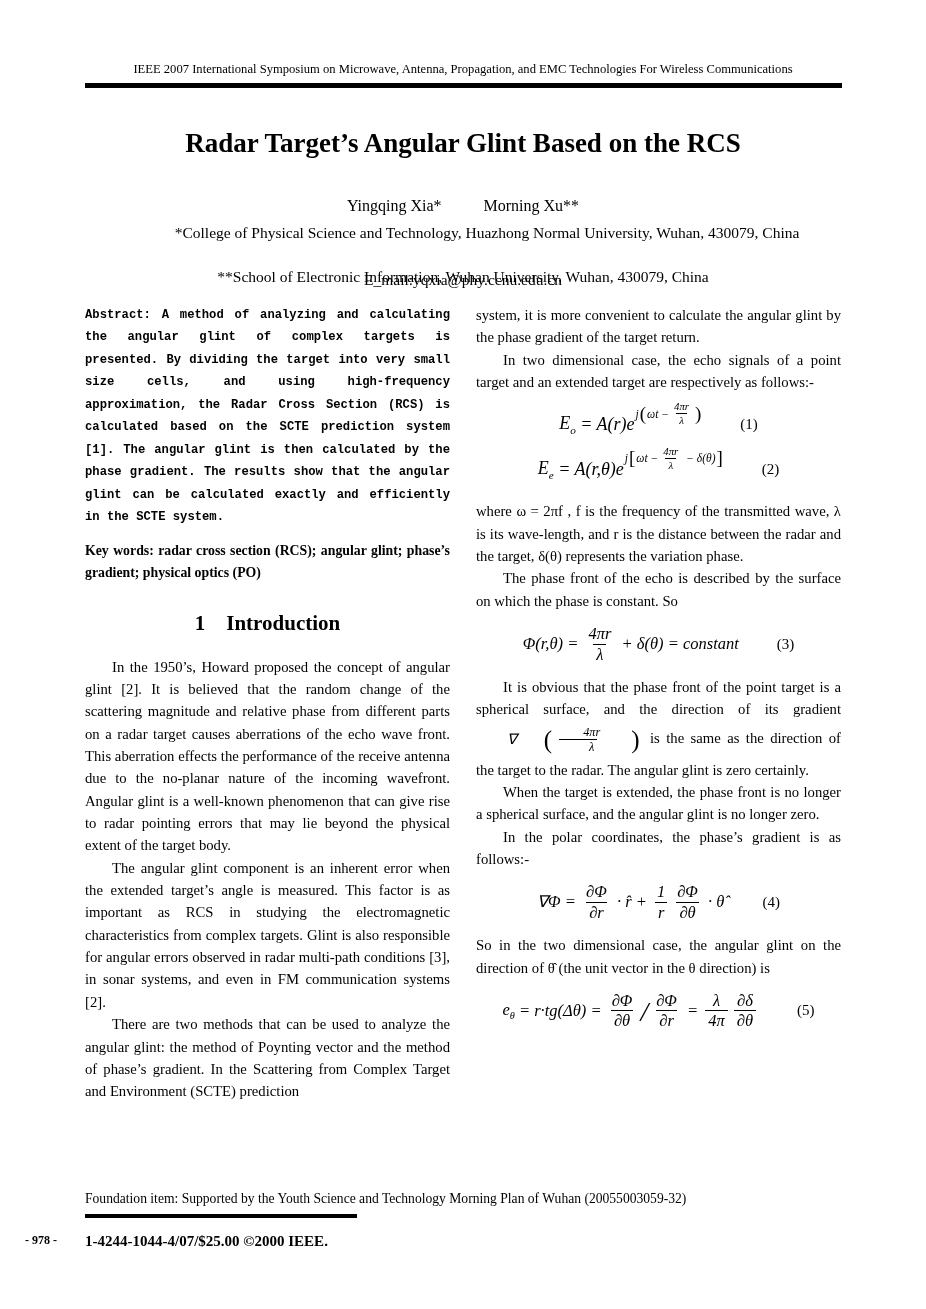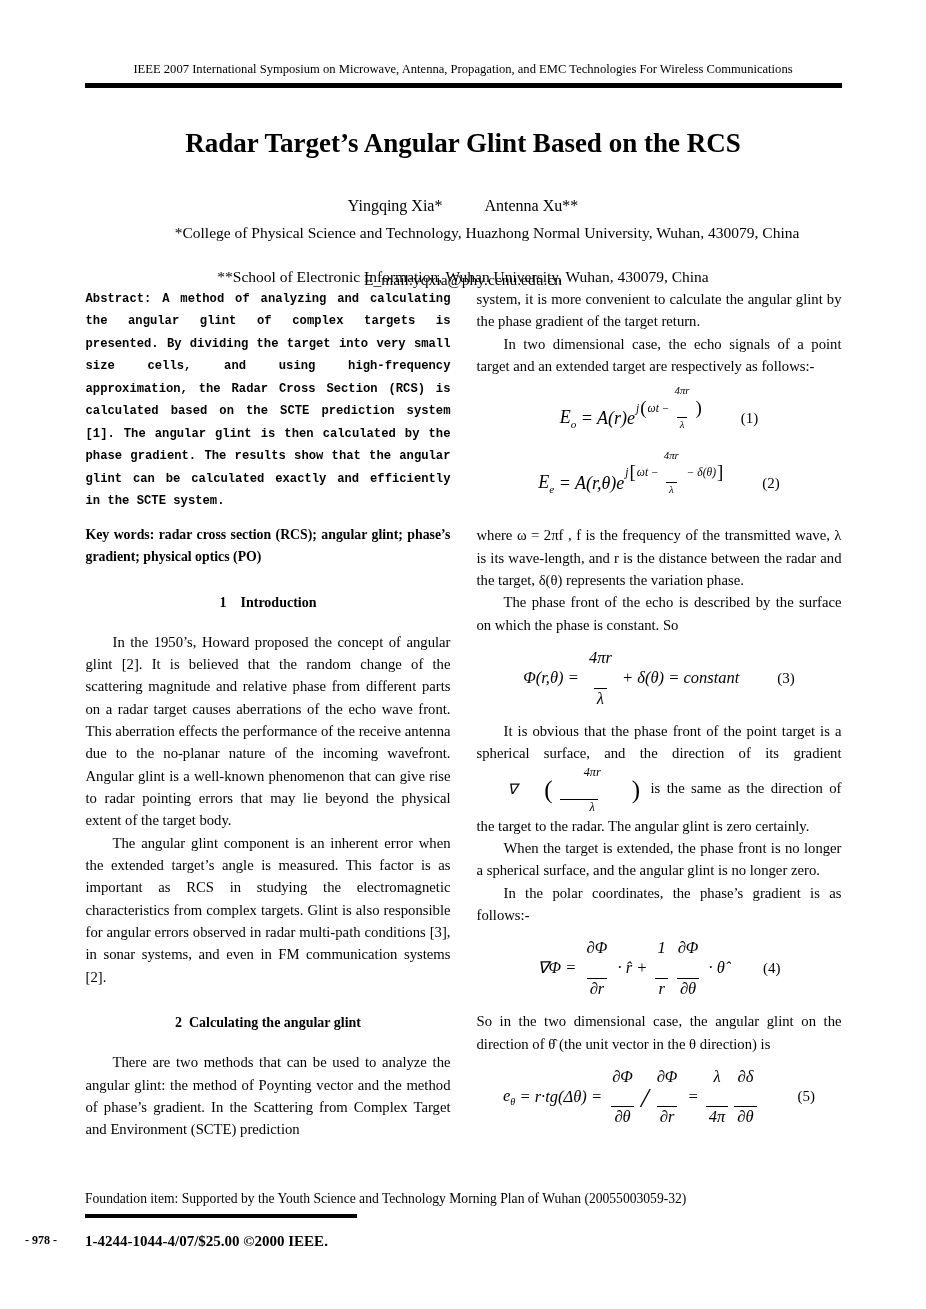--- a/index.html
+++ b/index.html
@@ -35,36 +35,36 @@
     text-align: center; font-size: 16px;
   }
   .author-gap { display: inline-block; width: 42px; }
   .affil { position: absolute; left: 0; width: 100%; text-align: center; font-size: 15.5px; }
   .affil-1 { top: 224px; padding-left: 48px; }
   .affil-2 { top: 248px; margin-top: 20px; }
   .email-line { top: 271px; }
 
   
   .columns {
-    position: absolute; top: 288px; left: 85px; width: 757px;
-    display: flex; gap: 26px; justify-content: center;
+    position: absolute; top: 304px; left: 85px; width: 757px;
+    display: flex; gap: 26px;
   }
   .col { width: 365px; }
 
   .abstract {
     font-family: "Liberation Mono", monospace;
     font-weight: bold; font-size: 12.2px; line-height: 1.84;
     text-align: justify;
   }
   .keywords {
     font-weight: bold; font-size: 13.8px; line-height: 1.6;
     text-align: justify; margin-top: 11px;
   }
   .section-heading {
-    text-align: center; font-size: 14px; font-weight: bold;
+    text-align: center; font-size: 21px; font-weight: bold;
     margin: 27px 0 20px 0;
   }
   .body-para {
     font-size: 14.7px; line-height: 1.52; text-align: justify;
   }
   .indent { text-indent: 27px; }
 
   
   .equation {
     display: flex; align-items: center; justify-content: center;
@@ -72,21 +72,21 @@
   }
   .eq-large { font-size: 18px; margin: 18px 0; }
   .eq-body { display: inline-flex; align-items: center; }
   .eq-body > span { white-space: pre; }
   .eq-lhs { display: inline-block; white-space: pre; }
   .eq-lhs sub { font-size: 0.62em; }
   .eq-num { font-style: normal; font-size: 15px; margin-left: 38px; }
 
   .frac {
     display: inline-flex; flex-direction: column; align-items: center;
-    line-height: 1.18; margin: 0 3px; text-align: center; gap: 20px;
+    line-height: 1.18; margin: 0 3px; text-align: center;
   }
   .frac .fnum { padding: 0 3px; }
   .frac .fden { padding: 0 3px; border-top: 1.2px solid #000; }
 
   .eq-exp {
     display: inline-flex; align-items: center;
     font-size: 11.5px; transform: translateY(-11px); margin-left: 1px;
   }
   .eq-exp > span { white-space: pre; }
   .eq-exp .bigp { font-size: 19px; font-style: normal; margin: 0 1px; }
@@ -117,37 +117,36 @@
 <body>
 
 <div class="page">
 
   <div class="conf-header">IEEE 2007 International Symposium on Microwave, Antenna, Propagation, and EMC Technologies For Wireless Communications</div>
   <div class="header-rule"></div>
 
   <h1 class="title">Radar Target’s Angular Glint Based on the RCS</h1>
 
   <div class="authors">
-    <span>Yingqing Xia*</span><span class="author-gap"></span><span>Antenna Xu**</span>
+    <span>Yingqing Xia*</span><span class="author-gap"></span><span>Morning Xu**</span>
   </div>
   <div class="affil affil-1">*College of Physical Science and Technology, Huazhong Normal University, Wuhan, 430079, China</div>
   <div class="affil affil-2">**School of Electronic Information, Wuhan University, Wuhan, 430079, China</div>
   <div class="affil email-line">E_mail:yqxia@phy.ccnu.edu.cn</div>
 
   <div class="columns">
 
     <div class="col">
       <p class="abstract">Abstract: A method of analyzing and calculating the angular glint of complex targets is presented. By dividing the target into very small size cells, and using high-frequency approximation, the Radar Cross Section (RCS) is calculated based on the SCTE prediction system [1]. The angular glint is then calculated by the phase gradient. The results show that the angular glint can be calculated exactly and efficiently in the SCTE system.</p>
       <p class="keywords">Key words: radar cross section (RCS); angular glint; phase’s gradient; physical optics (PO)</p>
 
       <h2 class="section-heading">1 Introduction</h2>
       <p class="body-para indent">In the 1950’s, Howard proposed the concept of angular glint [2]. It is believed that the random change of the scattering magnitude and relative phase from different parts on a radar target causes aberrations of the echo wave front. This aberration effects the performance of the receive antenna due to the no-planar nature of the incoming wavefront. Angular glint is a well-known phenomenon that can give rise to radar pointing errors that may lie beyond the physical extent of the target body.</p>
       <p class="body-para indent">The angular glint component is an inherent error when the extended target’s angle is measured. This factor is as important as RCS in studying the electromagnetic characteristics from complex targets. Glint is also responsible for angular errors observed in radar multi-path conditions [3], in sonar systems, and even in FM communication systems [2].</p>
 
-      <h2 class="section-heading">2 Calculating the angular glint</h2>
       <p class="body-para indent">There are two methods that can be used to analyze the angular glint: the method of Poynting vector and the method of phase’s gradient. In the Scattering from Complex Target and Environment (SCTE) prediction</p>
     </div>
 
     <div class="col">
       <p class="body-para">system, it is more convenient to calculate the angular glint by the phase gradient of the target return.</p>
       <p class="body-para indent">In two dimensional case, the echo signals of a point target and an extended target are respectively as follows:-</p>
 
       <div class="equation eq-large">
         <span class="eq-body">
           <span class="eq-lhs"><span>E</span><sub>o</sub></span>

